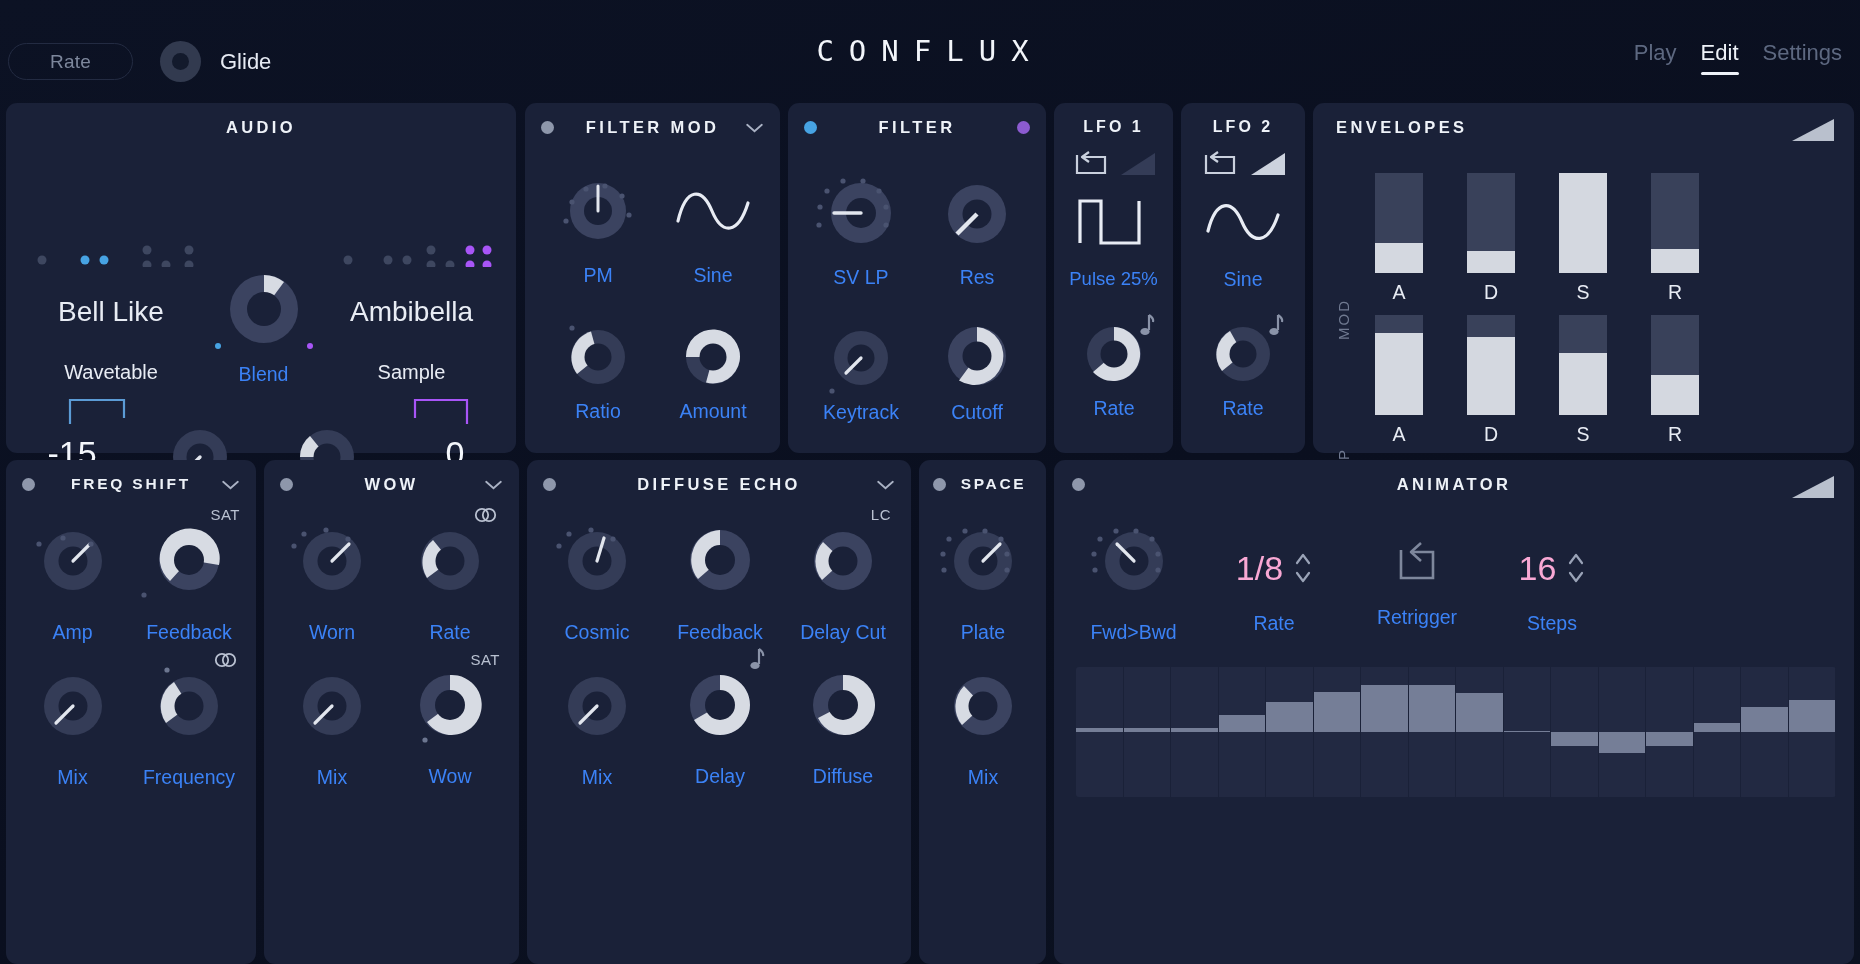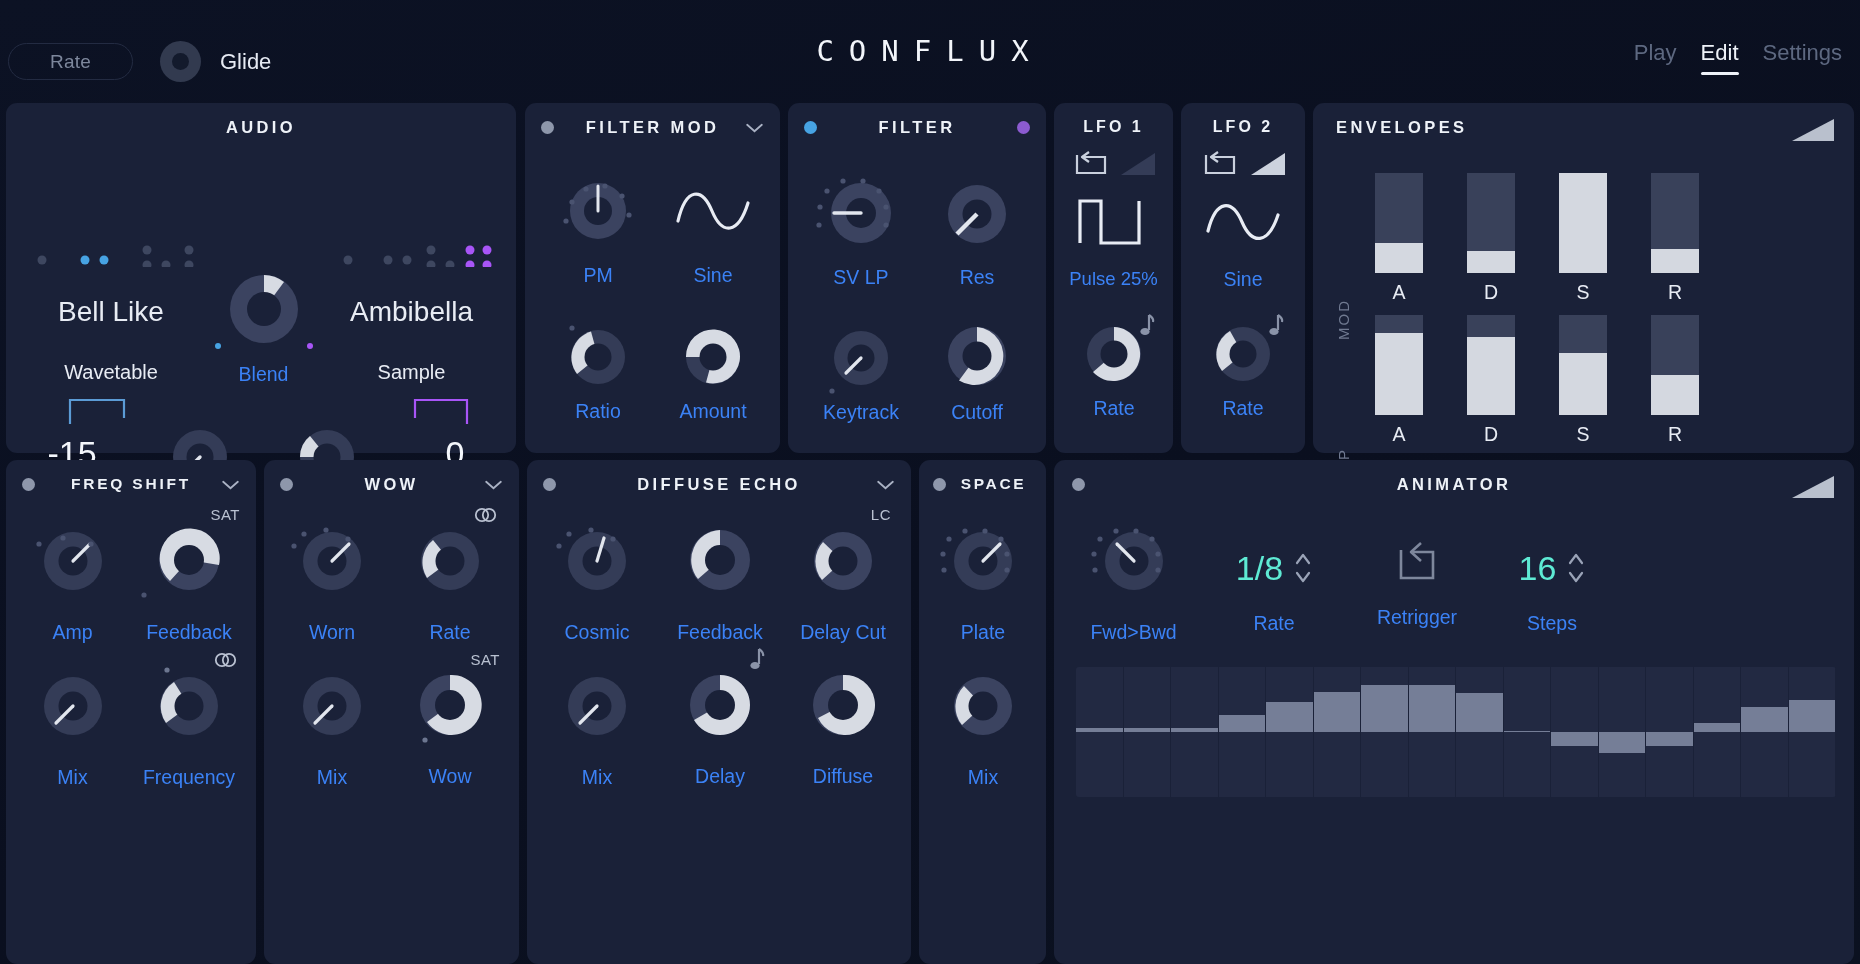--- a/index.html
+++ b/index.html
@@ -62,21 +62,21 @@
   .envlabel { position:absolute; font-size:15px; color:#707a91; letter-spacing:2px;
               writing-mode:vertical-rl; transform:rotate(180deg); }
   .ebar { position:absolute; bottom:0; width:100%; background:#d4d8e0; }
   .ebarbg { position:absolute; background:#39415a; }
   .eletter { position:absolute; font-size:19.5px; color:#e8ecf4; text-align:center; }
 
   
   .seq { position:absolute; background:#222942; border-radius:3px; overflow:hidden; }
   .seqcell { position:absolute; top:0; height:100%; border-right:1px solid #1a2138; }
   .seqval { position:absolute; left:0; right:0; background:#757e97; }
-  .numval { font-size:34px; color:#5eead4; line-height:1; }
+  .numval { font-size:34px; color:#f9a8d4; line-height:1; }
 </style>
 </head>
 <body>
 
 <div class="app">
 
   <div class="topbar">
     <div class="mono-btn">
       <span>Rate</span>
     </div>

